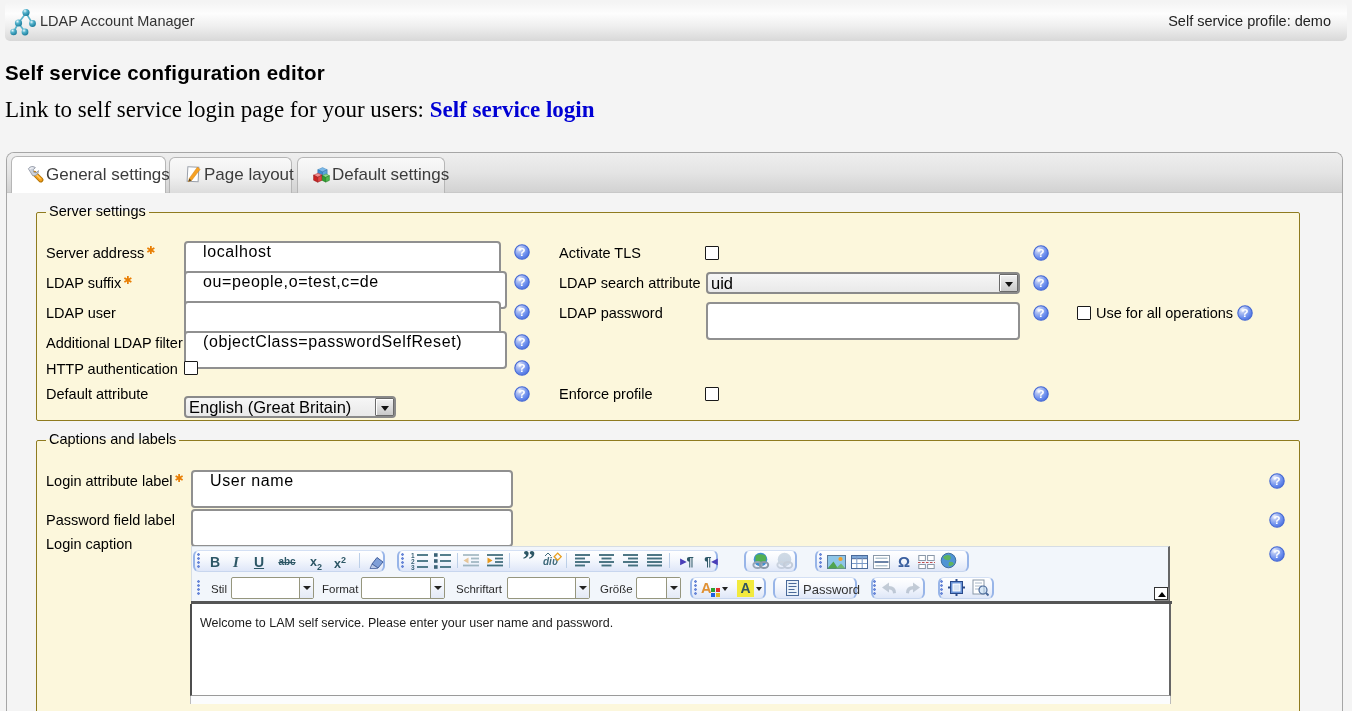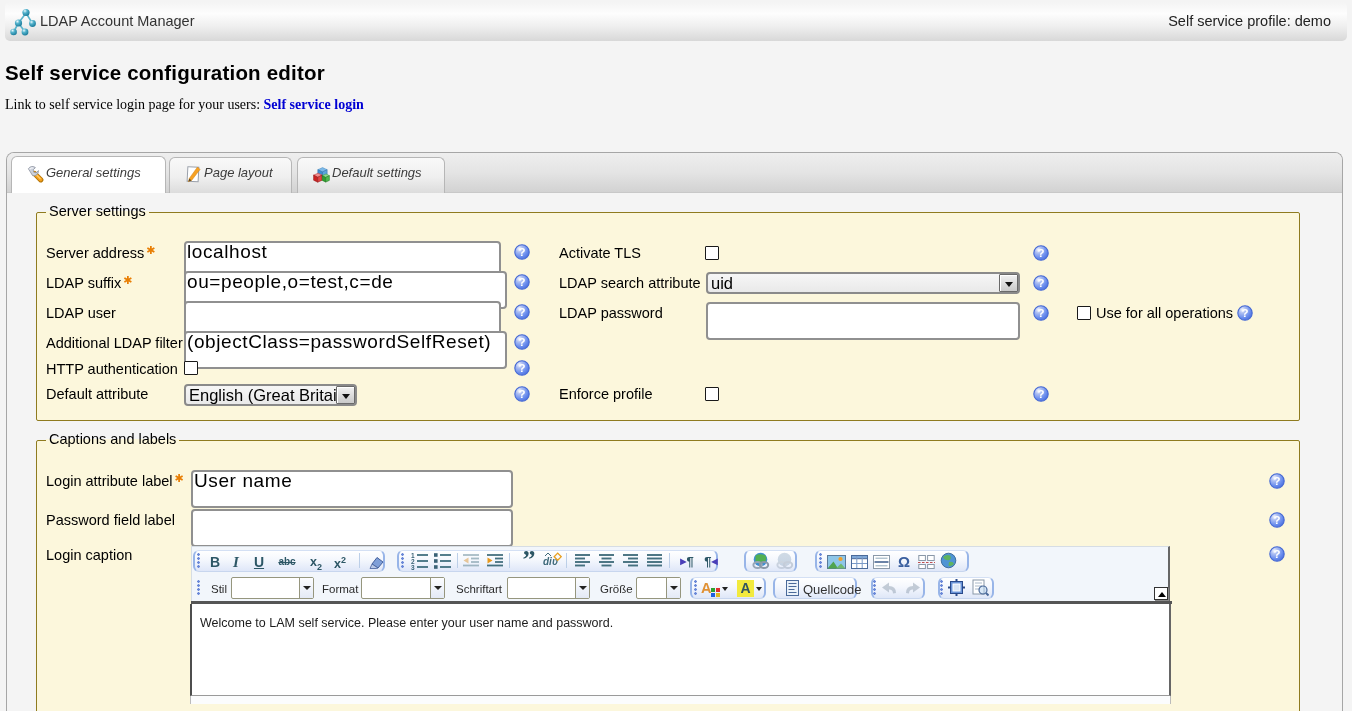--- a/index.html
+++ b/index.html
@@ -8,33 +8,33 @@
 .abs { position:absolute; }
 
 
 #hdr { left:5px; top:2px; width:1342px; height:39px; border-radius:5px;
   background:linear-gradient(to bottom,#f4f4f4 0%,#fdfdfd 30%,#efefef 62%,#d8d8d8 100%); }
 #hdrtitle { left:40px; top:13px; font-size:14.5px; color:#333; }
 #hdrright { right:21px; top:13px; font-size:14.5px; color:#222; }
 
 #h1 { left:5px; top:61px; font-size:20.5px; font-weight:bold; color:#000;
   letter-spacing:0.2px; }
-#para { left:5px; top:97px; font-family:"Liberation Serif", serif; font-size:14px; color:#000; }
+#para { left:5px; top:97px; font-family:"Liberation Serif", serif; font-size:23px; color:#000; }
 #para a { color:#0000d4; font-weight:bold; text-decoration:none; }
 
 
 #panel { left:6px; top:152px; width:1337px; height:600px;
   border:1px solid #a6a6a6; border-bottom:none; border-radius:8px 8px 0 0;
   background:#f4f4f4; }
 #tabstrip { left:7px; top:153px; width:1335px; height:40px; border-radius:7px 7px 0 0;
   background:linear-gradient(to bottom,#eeeeee 0%,#e4e4e4 50%,#d2d2d2 100%);
   border-bottom:1px solid #c8c8c8; }
 .tab { top:157px; height:36px; border:1px solid #b6b6b6; border-bottom:none;
   border-radius:6px 6px 0 0; background:linear-gradient(to bottom,#f9f9f9 0%,#efefef 55%,#dcdcdc 100%);
-  font-size:13px; color:#3c3c3c;font-style:italic; }
+  font-size:17px; color:#3c3c3c; }
 .tab .ic { position:absolute; left:14px; top:9px; }
 .tab .tx { position:absolute; left:36px; top:9px; white-space:nowrap; }
 #tab1 { left:11px; top:156px; height:37px; width:155px; background:#fff; }
 #tab1 .ic { left:15px; top:9px; }
 #tab1 .tx { left:34px; top:8px; }
 #tab2 { left:169px; width:123px; }
 #tab2 .ic { left:15px; top:8px; }
 #tab2 .tx { left:34px; top:7px; }
 #tab3 { left:297px; width:148px; }
 #tab3 .ic { left:14px; top:8px; }
@@ -45,21 +45,21 @@
 #fs1 { left:36px; top:212px; width:1264px; height:209px; }
 #fs2 { left:36px; top:440px; width:1264px; height:320px; }
 .legend { font-size:14.5px; color:#000; padding:0 3px;
   background:linear-gradient(to bottom,#f4f4f4 0%,#f4f4f4 50%,#fcf7dc 50%,#fcf7dc 100%); }
 #leg1 { left:46px; top:203px; }
 #leg2 { left:46px; top:431px; }
 
 .lbl { font-size:14.5px; color:#000; white-space:nowrap; }
 .star { color:#e87e04; font-size:11px; position:relative; top:-4px; left:2px; }
 .inp { background:#fff; border:2px solid #909090; border-radius:4px; height:38px;
-  font-size:19px; letter-spacing:0.6px; color:#000; padding:0 1px; line-height:18px; white-space:nowrap; overflow:hidden; }
+  font-size:16px; letter-spacing:0.6px; color:#000; padding:0 17px; line-height:18px; white-space:nowrap; overflow:hidden; }
 .cb { width:14px; height:14px; background:#fff; border:1px solid #1a1a1a; border-radius:1px; }
 .sel { border:2px solid #8a8a8a; border-radius:4px; height:22px;
   background:linear-gradient(to bottom,#f6f6f6,#e9e9e9);
   font-size:16.5px; letter-spacing:0; color:#000; padding:0 3px; line-height:18px; }
 .selbtn { position:absolute; right:0px; top:0px; width:19px; height:18px;
   border:1px solid #6a6a6a; border-radius:1px;
   background:linear-gradient(to bottom,#f2f2f2,#c9c9c9); box-shadow:inset 1px 1px 0 #fff; }
 .selbtn:after { content:""; position:absolute; left:5px; top:7px; width:0; height:0;
   border-left:4px solid transparent; border-right:4px solid transparent; border-top:5px solid #111; }
 
@@ -175,38 +175,38 @@
 <div class="abs inp" style="left:184px;top:241px;width:317px">localhost</div>
 <div class="abs lbl" style="left:46px;top:275px">LDAP suffix<span class="star">✱</span></div>
 <div class="abs inp" style="left:184px;top:271px;width:323px">ou=people,o=test,c=de</div>
 <div class="abs lbl" style="left:46px;top:305px">LDAP user</div>
 <div class="abs inp" style="left:184px;top:301px;width:317px"></div>
 <div class="abs lbl" style="left:46px;top:335px">Additional LDAP filter</div>
 <div class="abs inp" style="left:184px;top:331px;width:323px">(objectClass=passwordSelfReset)</div>
 <div class="abs lbl" style="left:46px;top:361px">HTTP authentication</div>
 <div class="abs cb" style="left:184px;top:361px"></div>
 <div class="abs lbl" style="left:46px;top:386px">Default attribute</div>
-<div class="abs sel" style="left:184px;top:384px;width:173px">English (Great Britain)<span class="selbtn"></span></div>
+<div class="abs sel" style="left:184px;top:396px;width:212px">English (Great Britain)<span class="selbtn"></span></div>
 
 <div class="abs lbl" style="left:559px;top:245px">Activate TLS</div>
 <div class="abs cb" style="left:705px;top:246px"></div>
 <div class="abs lbl" style="left:559px;top:275px">LDAP search attribute</div>
 <div class="abs sel" style="left:706px;top:272px;width:314px">uid<span class="selbtn"></span></div>
 <div class="abs lbl" style="left:559px;top:305px">LDAP password</div>
 <div class="abs inp" style="left:706px;top:302px;width:314px"></div>
 <div class="abs cb" style="left:1077px;top:306px"></div>
 <div class="abs lbl" style="left:1096px;top:305px">Use for all operations</div>
 <div class="abs lbl" style="left:559px;top:386px">Enforce profile</div>
 <div class="abs cb" style="left:705px;top:387px"></div>
 
 <div class="abs lbl" style="left:46px;top:473px">Login attribute label<span class="star">✱</span></div>
 <div class="abs inp" style="left:191px;top:470px;width:322px">User name</div>
 <div class="abs lbl" style="left:46px;top:512px">Password field label</div>
 <div class="abs inp" style="left:191px;top:509px;width:322px"></div>
-<div class="abs lbl" style="left:46px;top:547px">Login caption</div>
+<div class="abs lbl" style="left:46px;top:536px">Login caption</div>
 
 <div class="abs" id="edtb"></div>
 <div class="abs" id="edsep"></div>
 <div class="abs" id="edarea"></div>
 <div class="abs" id="edbottom"></div>
 <div class="abs" id="edtext">Welcome to LAM self service. Please enter your user name and password.</div>
 <div class="abs" id="collapse"></div>
 
 <div class="abs grp" style="left:193px;top:550px;width:192px"></div>
 <div class="abs grp" style="left:397px;top:550px;width:321px"></div>
@@ -392,21 +392,21 @@
 <div class="abs grp" style="left:773px;top:577px;width:84px"></div>
 <svg class="abs" style="left:786px;top:580px" width="13" height="16" viewBox="0 0 13 16">
   <rect x="0.5" y="0.5" width="12" height="15" fill="#eaf2fa" stroke="#4a6a9a"></rect>
   <g stroke="#4a6a9a" stroke-width="1">
       <line x1="2.5" y1="3.5" x2="10.5" y2="3.5"></line>
       <line x1="2.5" y1="6.5" x2="10.5" y2="6.5"></line>
       <line x1="2.5" y1="9.5" x2="8.5" y2="9.5"></line>
       <line x1="2.5" y1="12.5" x2="10.5" y2="12.5"></line>
     </g>
 </svg>
-<span class="abs" style="left:803px;top:582px;font-size:13px;color:#333">Quellcode</span>
+<span class="abs" style="left:803px;top:582px;font-size:13px;color:#333">Password</span>
 <div class="abs grp" style="left:871px;top:577px;width:54px"></div>
 <span class="abs dots" style="left:873px;top:580px"></span>
 <svg class="abs" style="left:881px;top:582px;opacity:.55" width="17" height="12" viewBox="0 0 17 12">
   <path d="M15 11 Q15 4 8 4 L8 0.5 L1 5.5 L8 10.5 L8 7.5 Q12 7.5 12 11.5 Z" fill="#9aa8b8"></path>
 </svg>
 <svg class="abs" style="left:904px;top:582px;opacity:.55" width="17" height="12" viewBox="0 0 17 12">
   <path d="M2 11 Q2 4 9 4 L9 0.5 L16 5.5 L9 10.5 L9 7.5 Q5 7.5 5 11.5 Z" fill="#9aa8b8"></path>
 </svg>
 <div class="abs grp" style="left:938px;top:577px;width:56px"></div>
 <span class="abs dots" style="left:940px;top:580px"></span>

